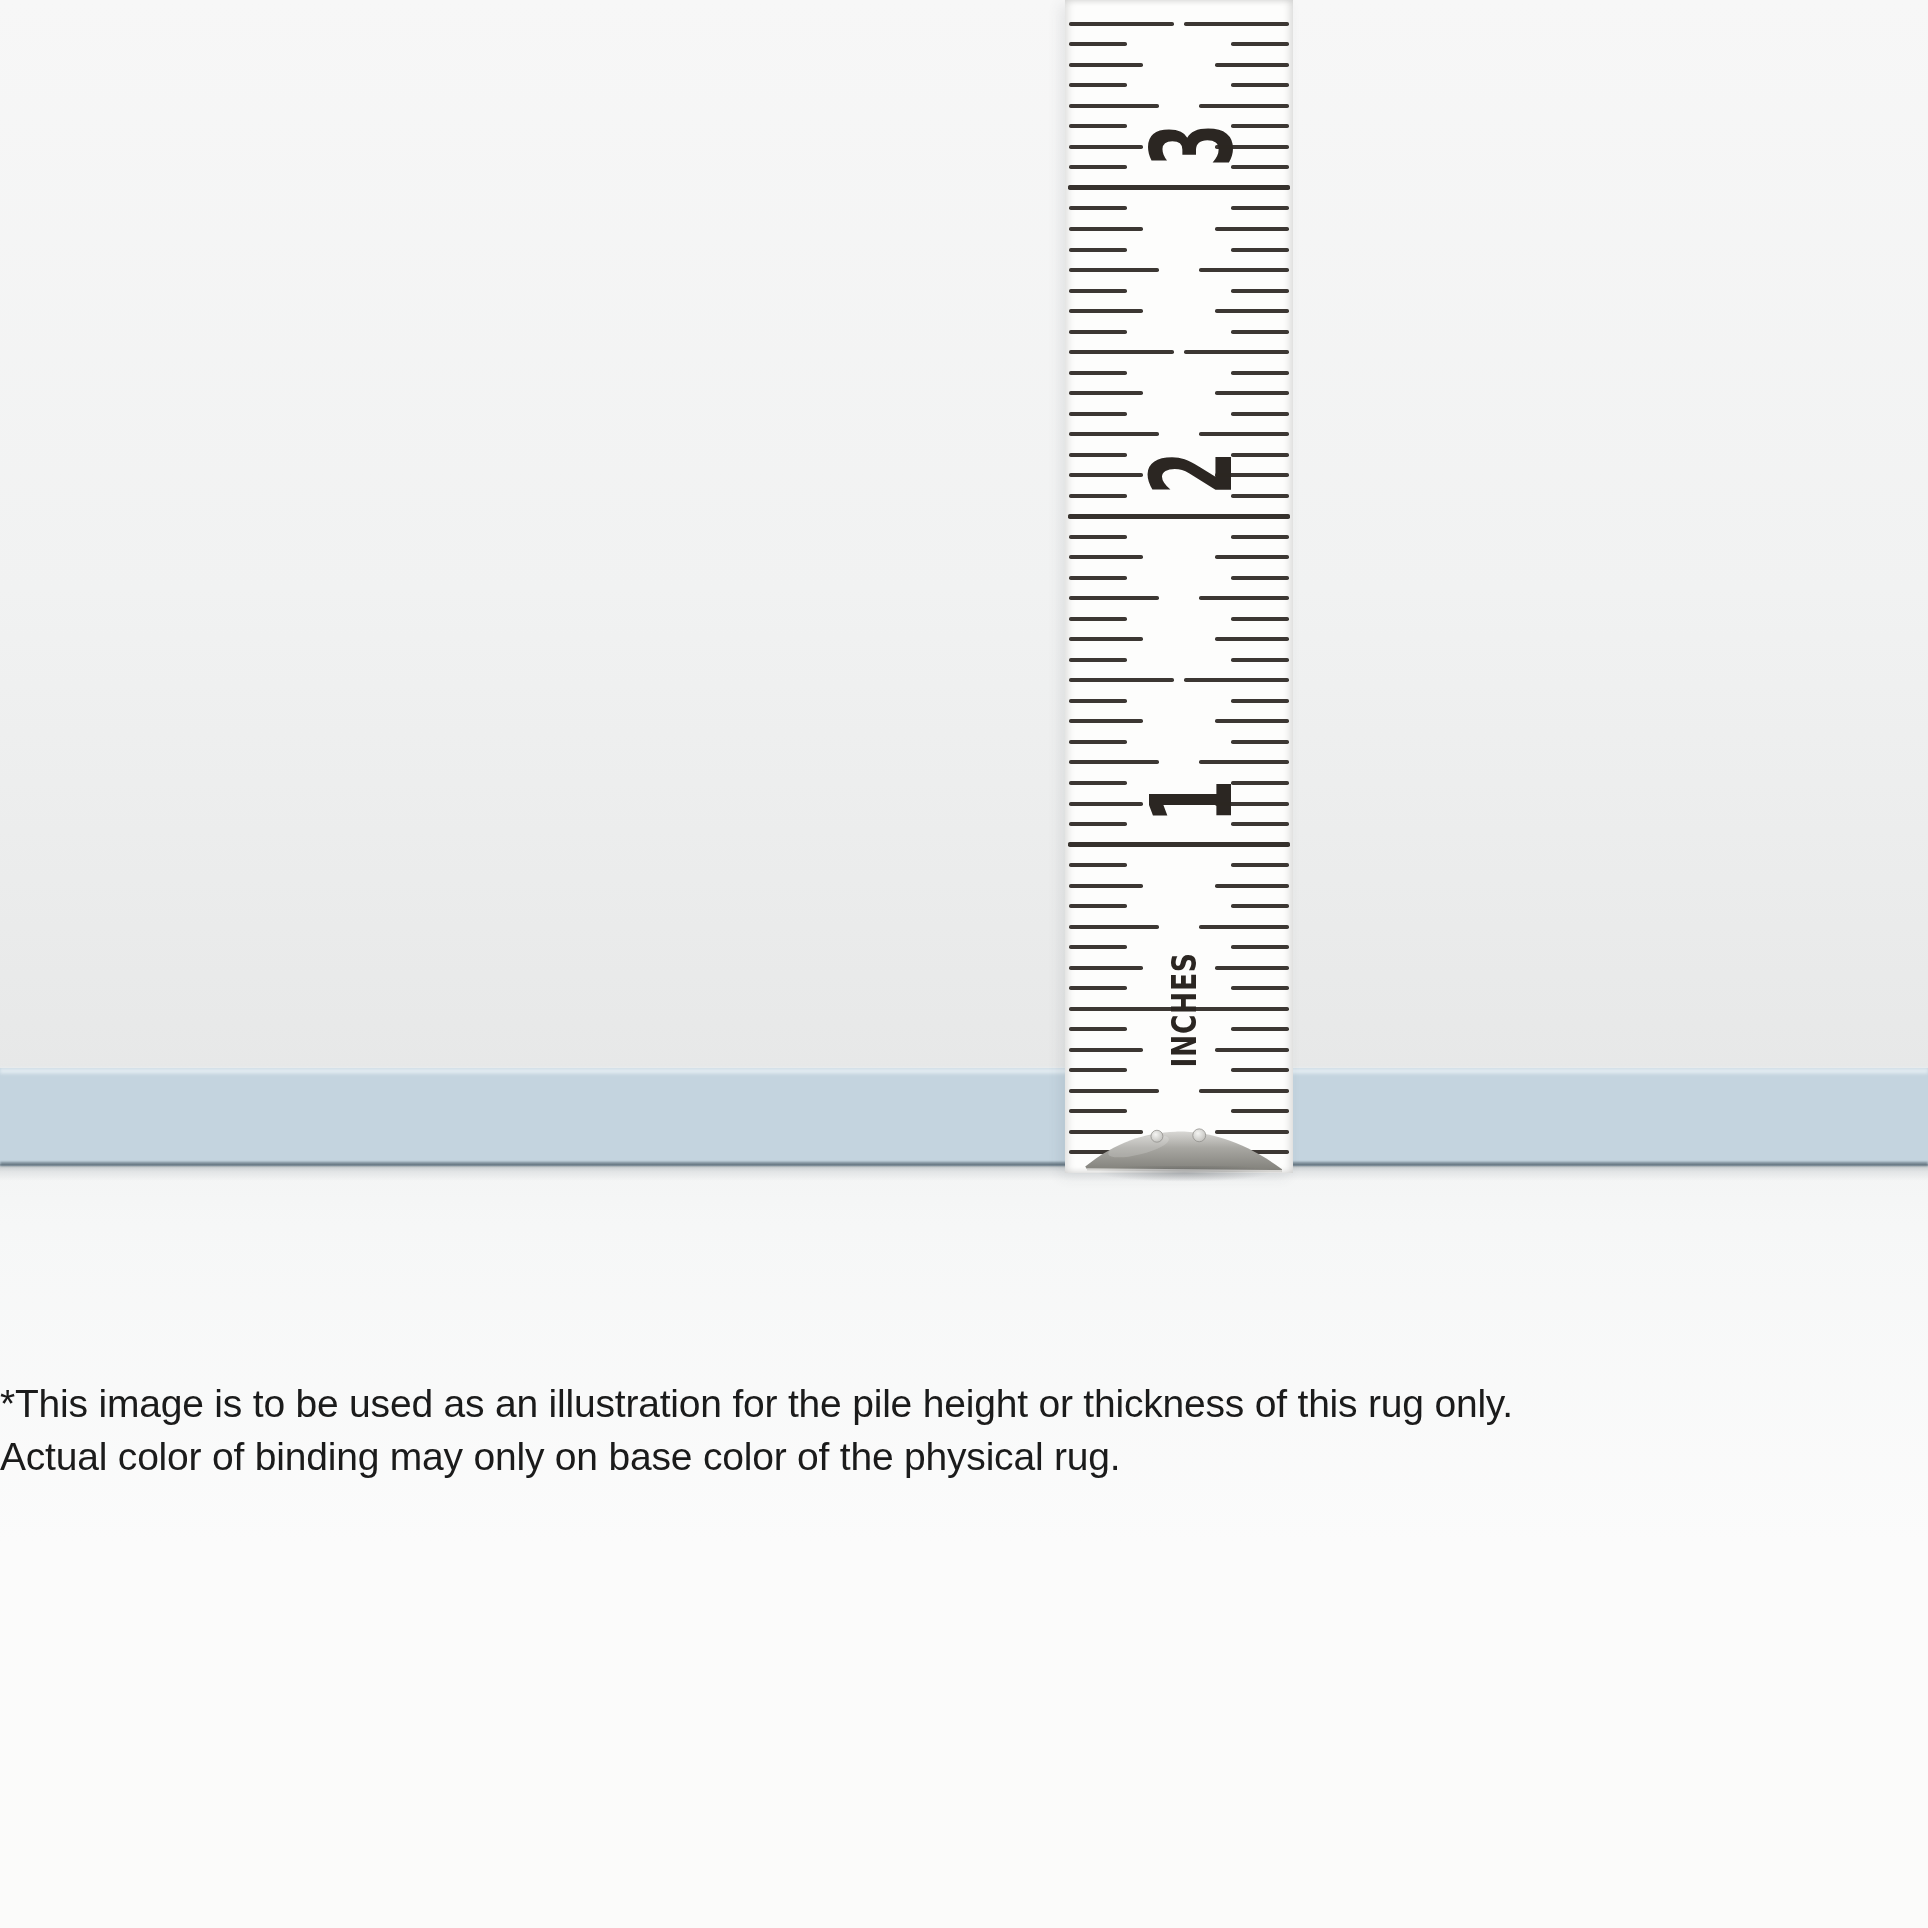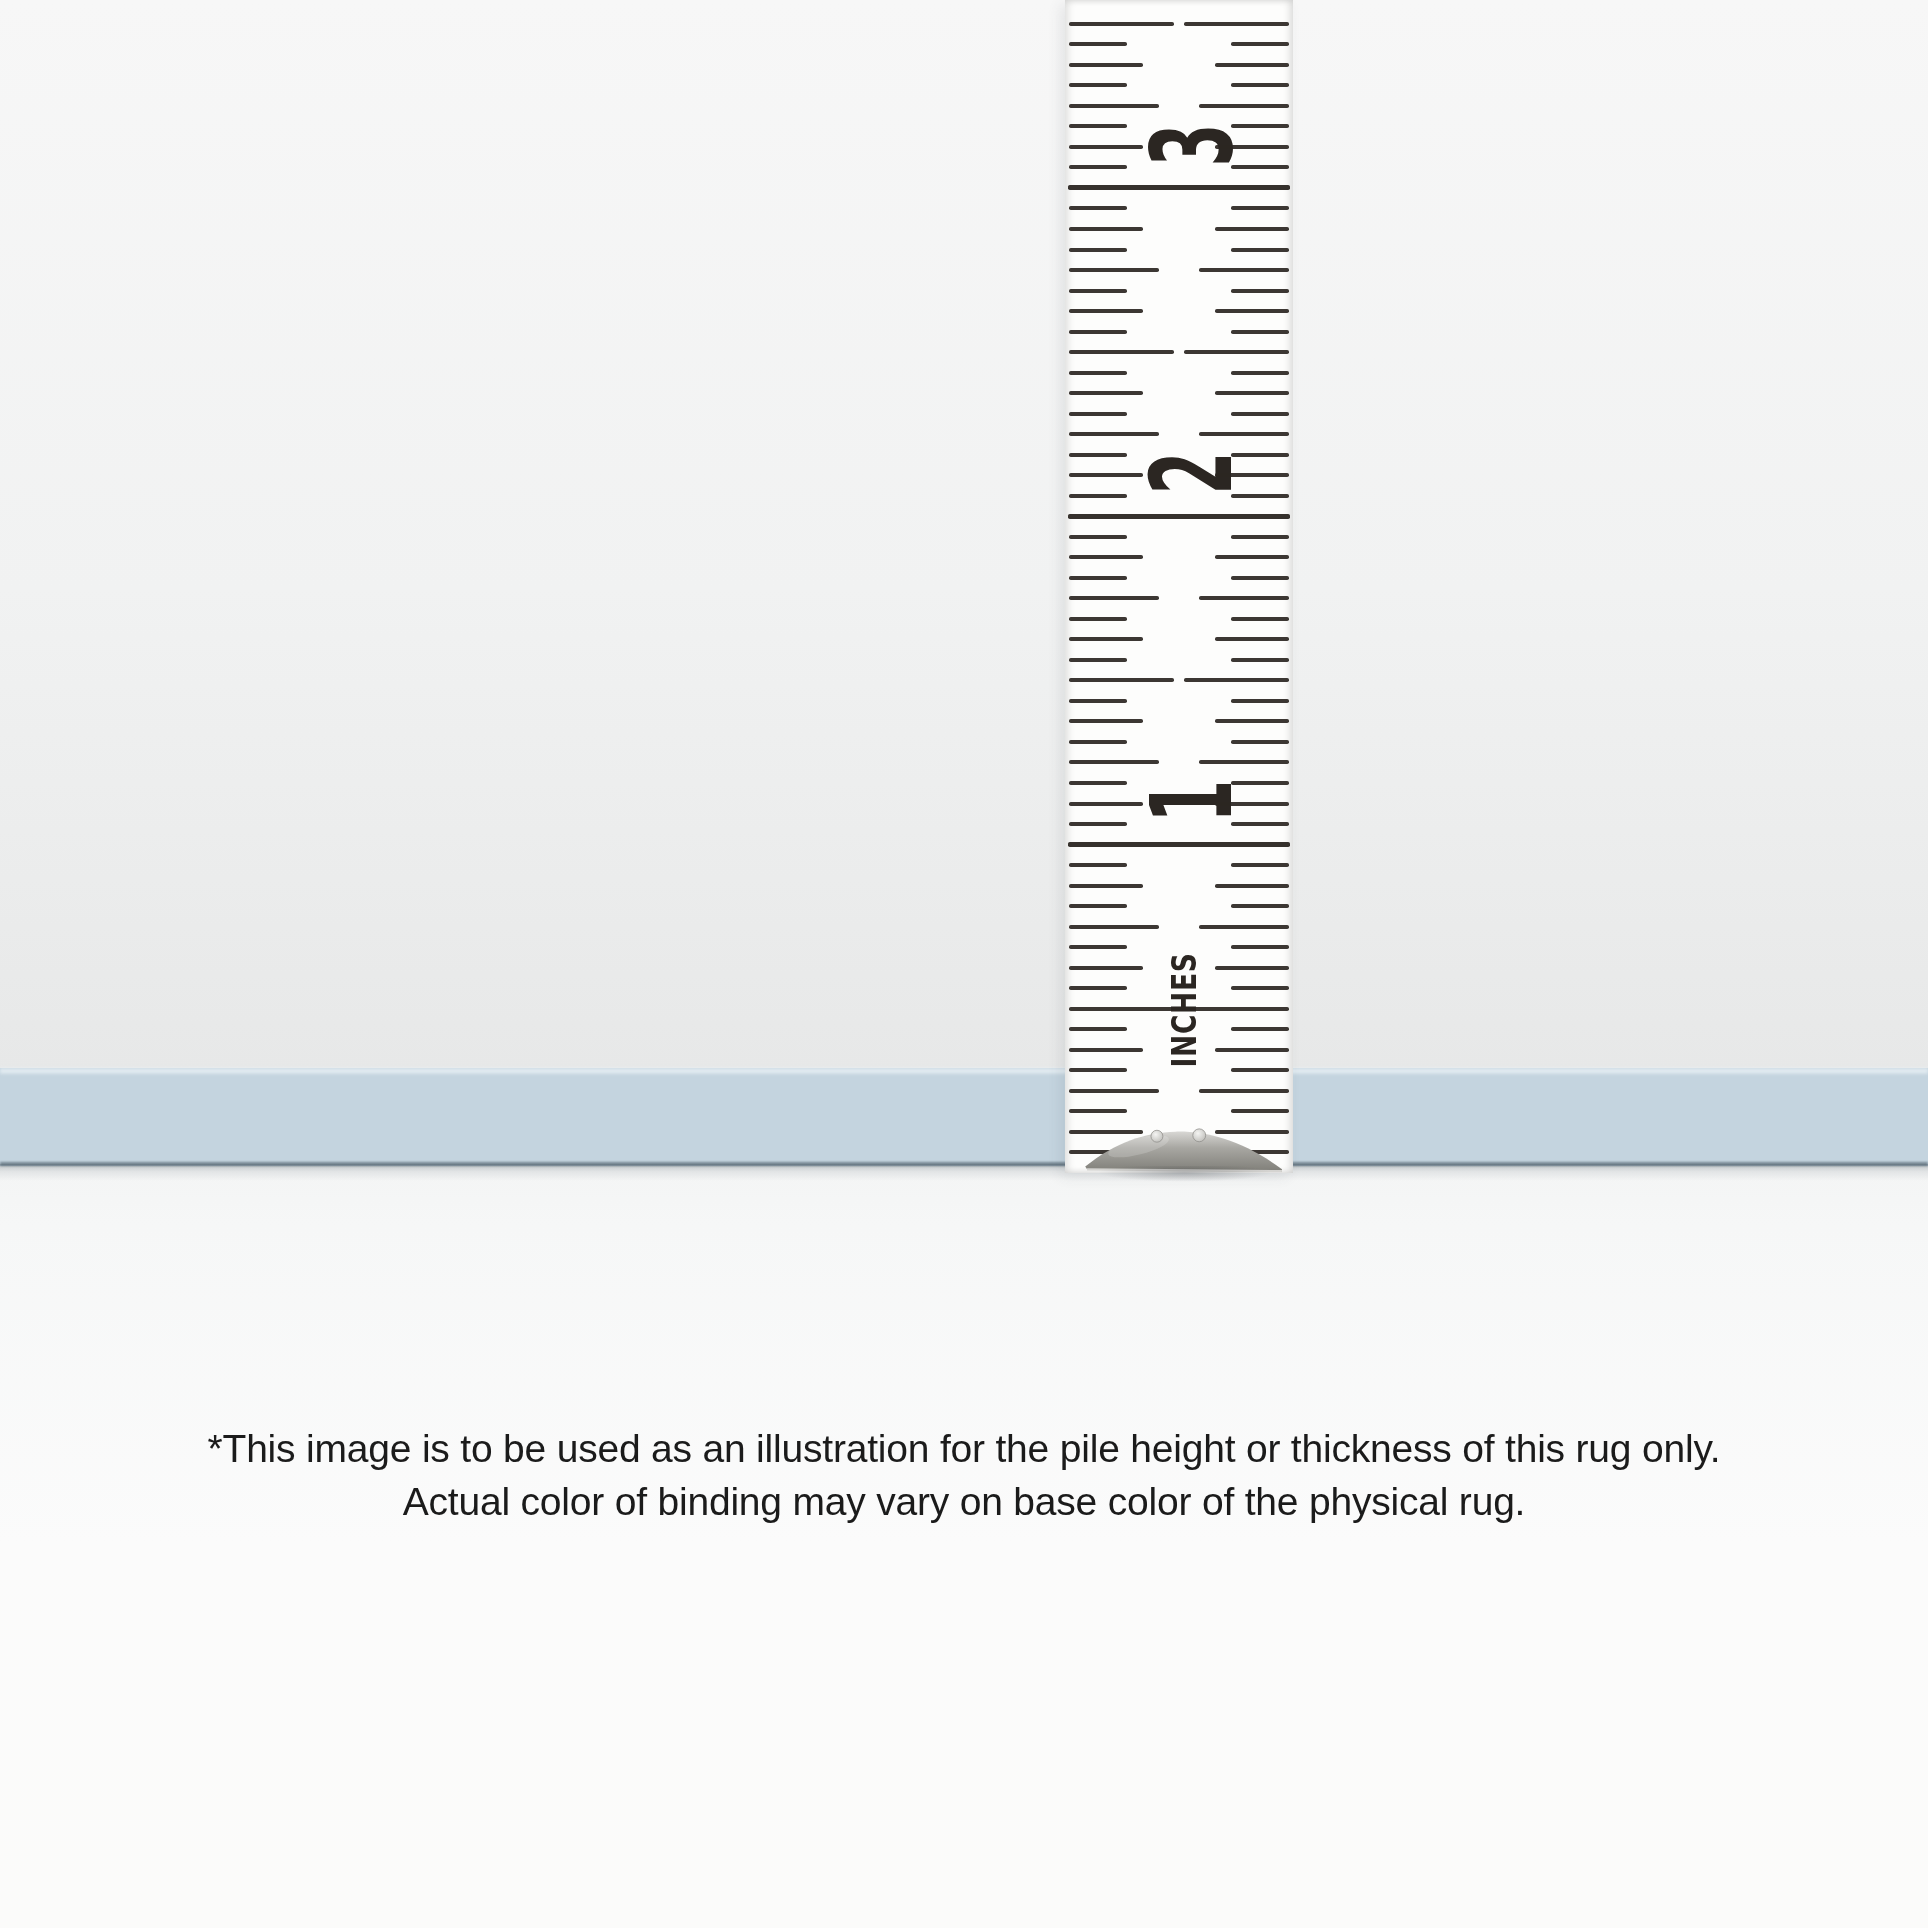--- a/index.html
+++ b/index.html
@@ -68,21 +68,21 @@
     color:var(--tick);font-family:"DejaVu Sans",sans-serif;font-weight:700;font-size:34px;
     letter-spacing:0.9px;transform:rotate(-90deg) scale(0.78,1);white-space:nowrap;line-height:0;
   }
   .ruler-cap{position:absolute;left:0;top:1116px;width:228px;height:57px;}
   .cap-shadow{
     position:absolute;left:1069px;top:1166px;width:231px;height:22px;
     background:radial-gradient(ellipse 50% 55% at 50% 30%,rgba(40,45,50,0.28),rgba(40,45,50,0) 75%);
   }
   
   .note{
-    position:absolute;left:0;top:1422px;width:100%;text-align:center;
+    position:absolute;left:0;top:1377px;width:100%;
     color:var(--note-text);font-size:39px;line-height:53px;letter-spacing:-0.2px;
   }
   .note p{margin:0;}
 </style>
 </head>
 <body>
 
 <div class="canvas">
 
   <div class="wall"></div>
@@ -223,17 +223,17 @@
       <path d="M24,58 L236,60" stroke="#d5d4d1" stroke-width="2.5" fill="none"></path>
       <ellipse cx="80" cy="33" rx="34" ry="9" fill="#ffffff" opacity="0.18" transform="rotate(-14 80 33)"></ellipse>
       <circle cx="100" cy="22" r="6.5" fill="url(#rivetGrad)" stroke="#8e8d89" stroke-width="0.8"></circle>
       <circle cx="146" cy="21" r="7" fill="url(#rivetGrad)" stroke="#8e8d89" stroke-width="0.8"></circle>
     </svg>
   </div>
   <div class="cap-shadow"></div>
 
   <div class="note">
     <p>*This image is to be used as an illustration for the pile height or thickness of this rug only.</p>
-    <p>Actual color of binding may vary on base color of the physical rug.</p>
+    <p>Actual color of binding may only on base color of the physical rug.</p>
   </div>
 
 </div>
 
 
 </body></html>

